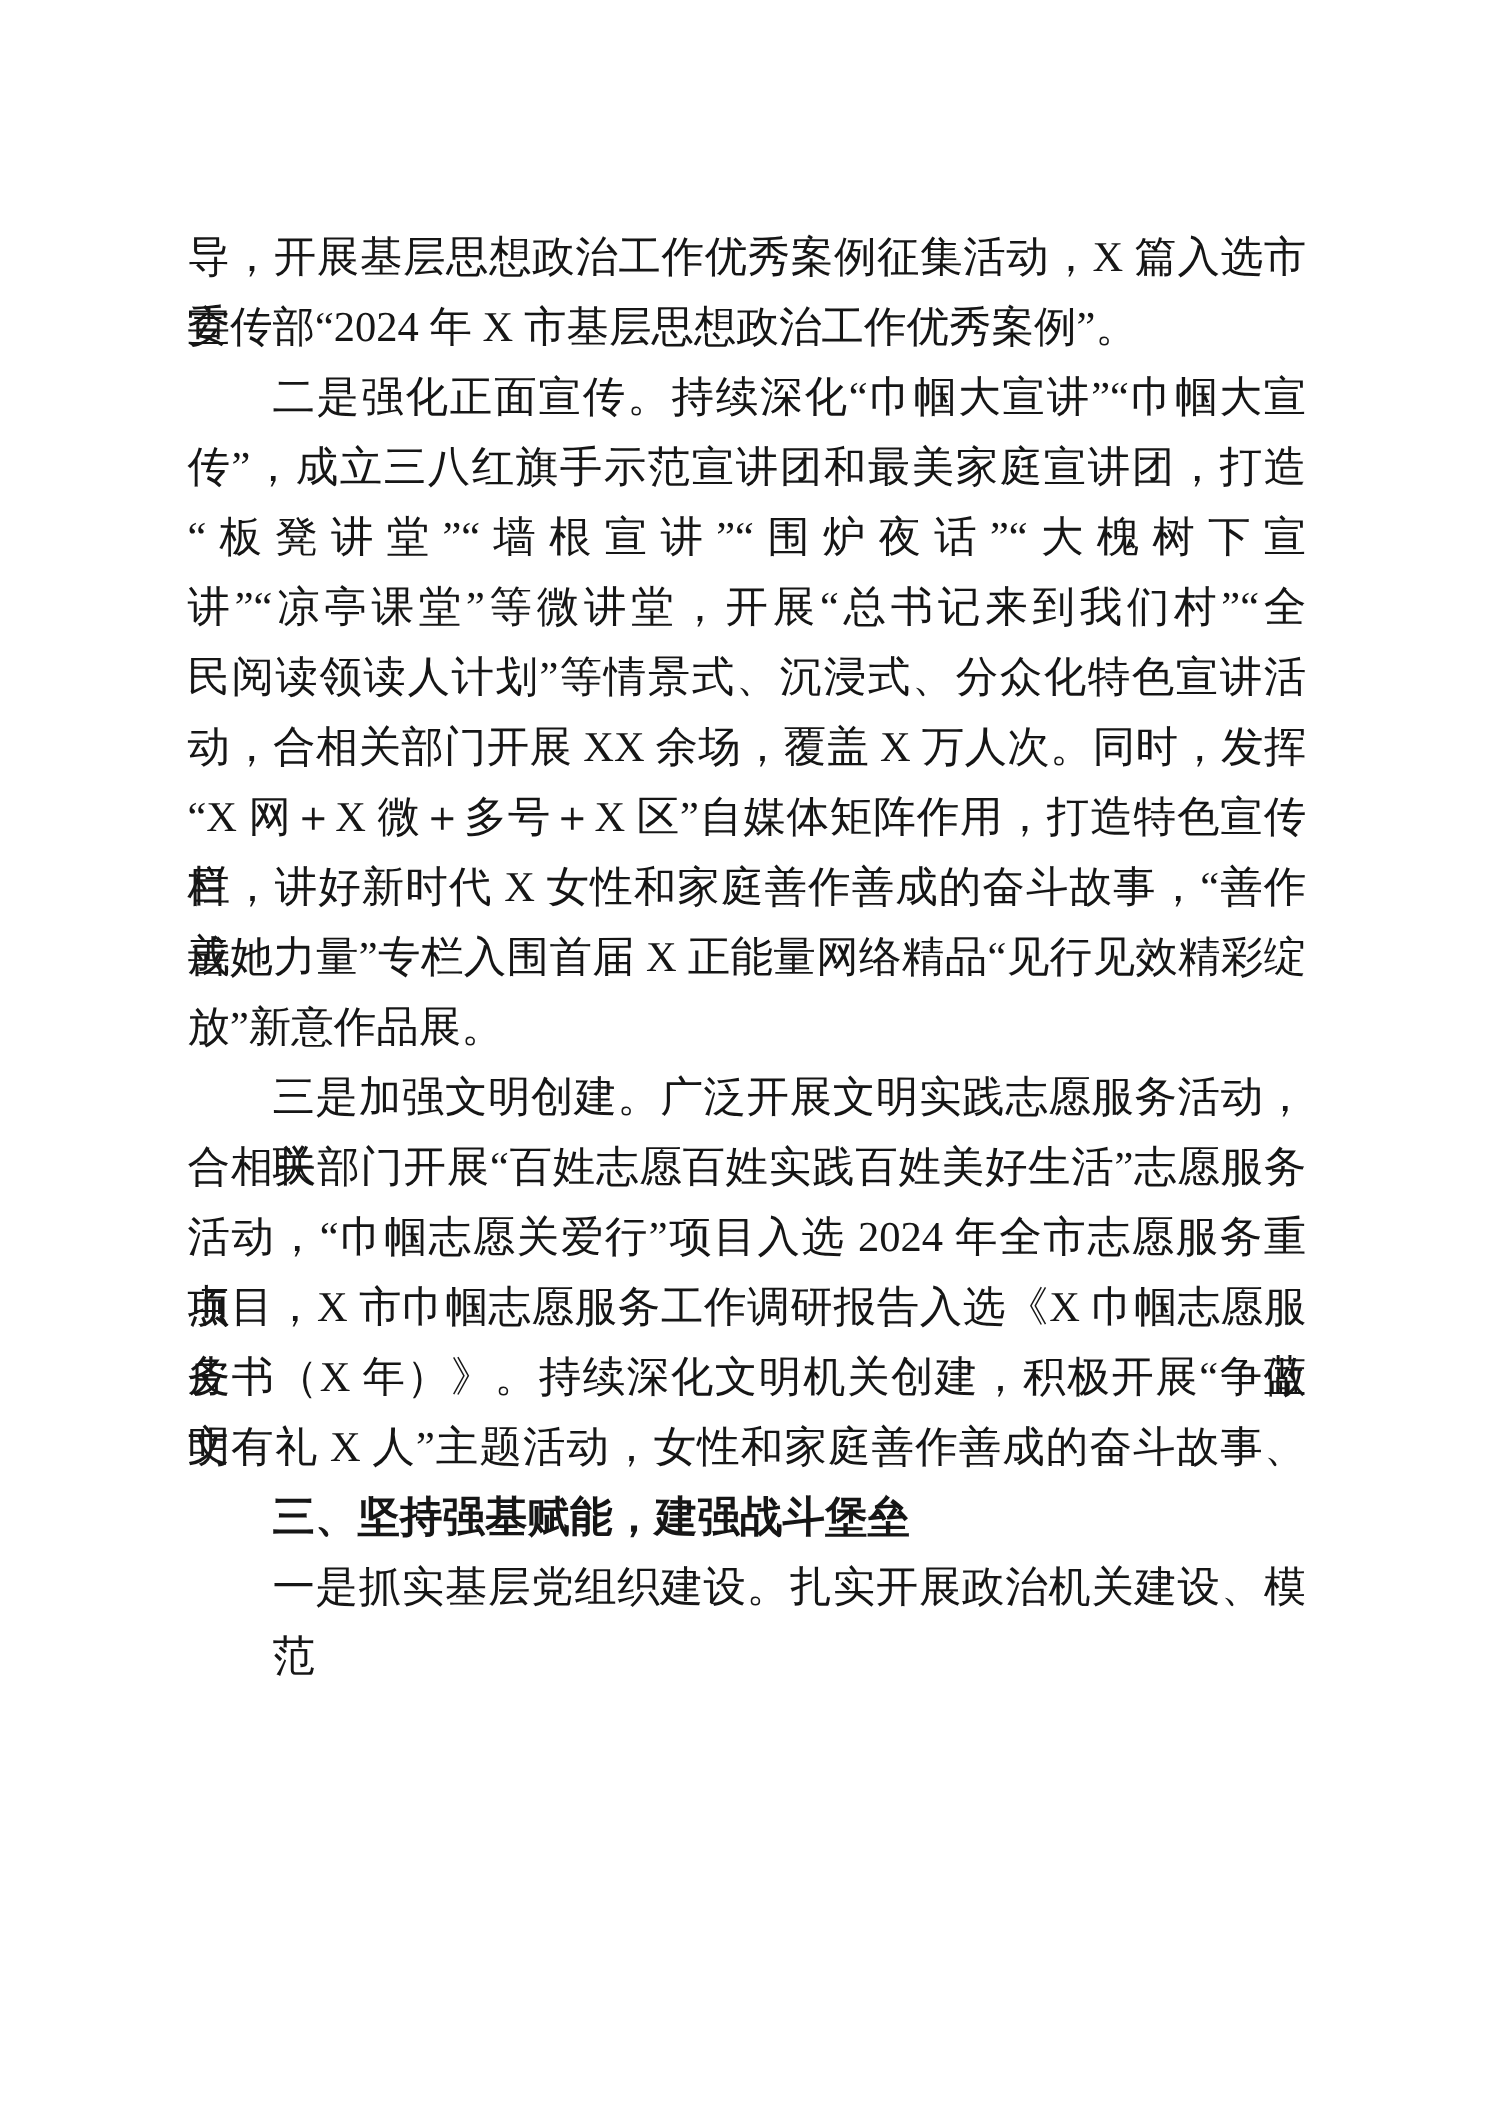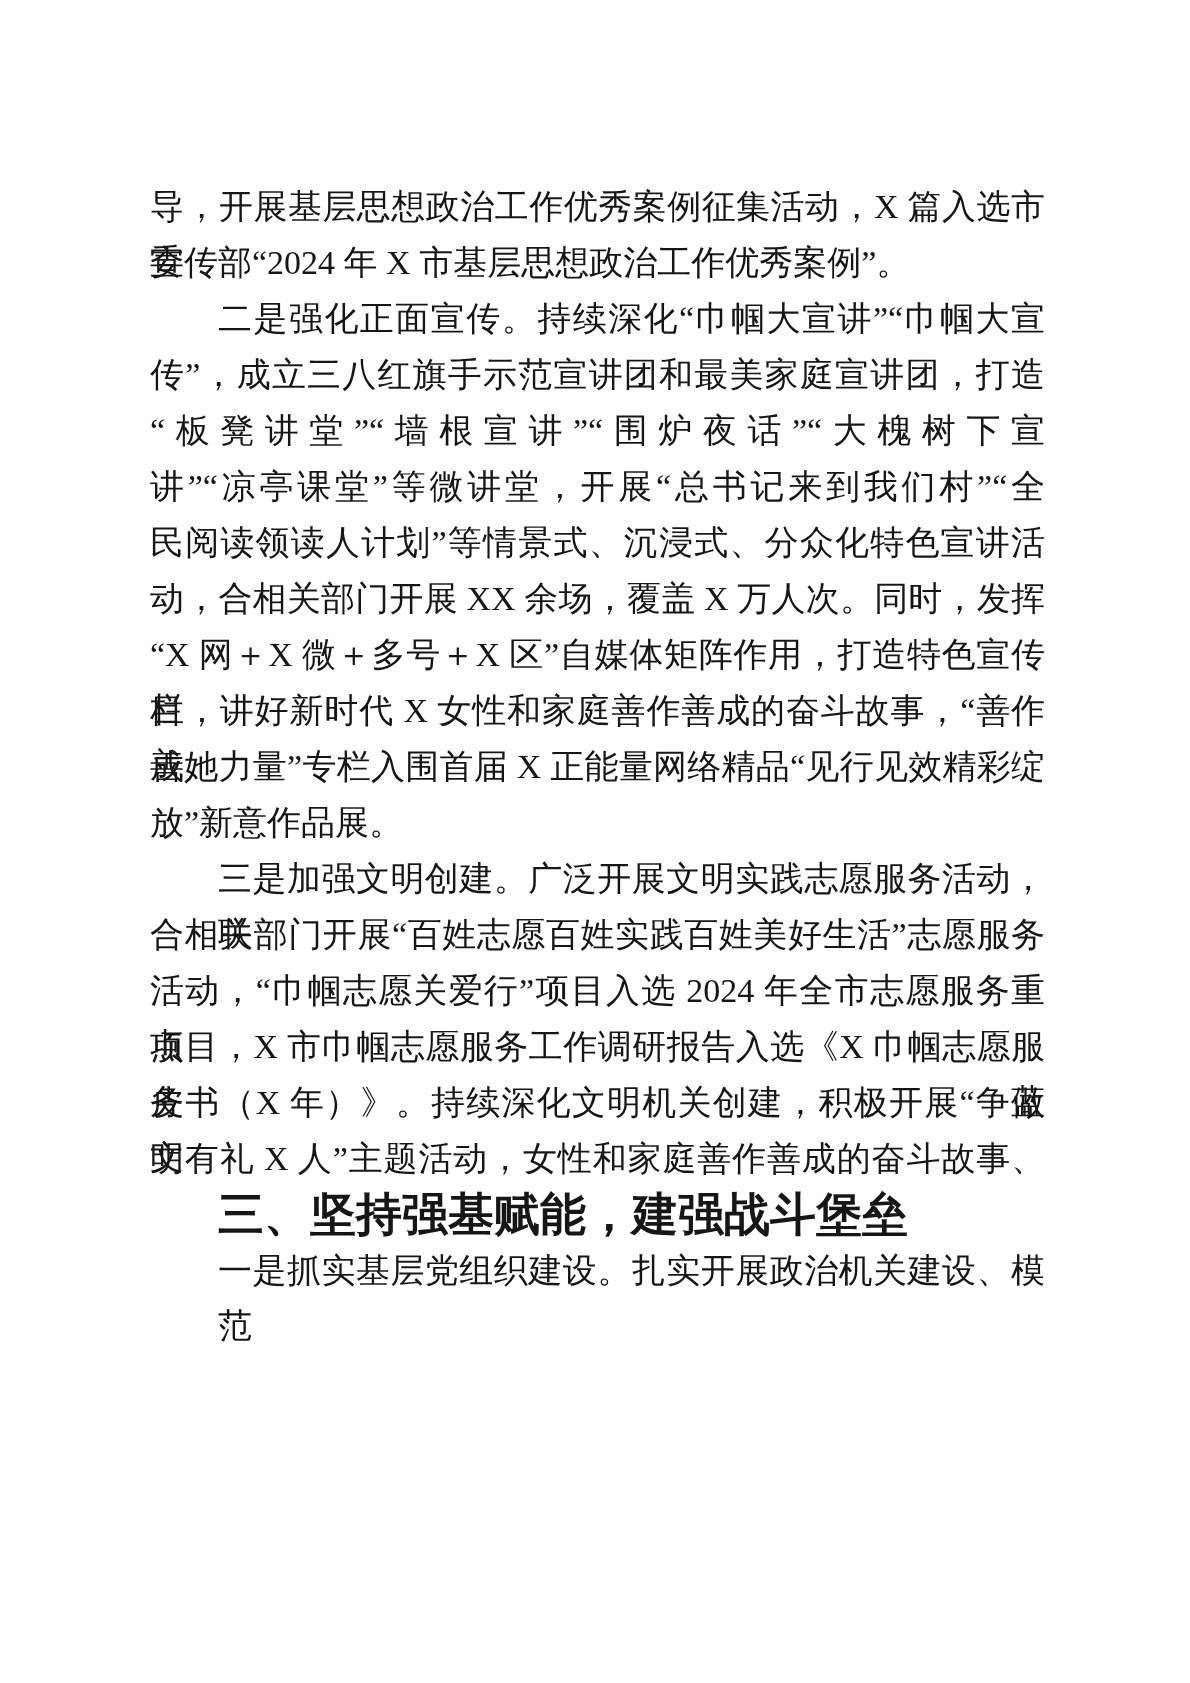--- a/index.html
+++ b/index.html
@@ -35,21 +35,21 @@
     white-space: normal;
   }
   
   .line.fill { text-align-last: justify; }
   
   .line.indent { padding-left: 68px; }
   
   .line.heading {
     font-family: "Liberation Sans", sans-serif;
     font-weight: 700;
-    font-size: 46px;
+    font-size: 34px;
     text-align: left;
     text-align-last: auto;
   }
 </style>
 </head>
 <body>
 
 <div class="page">
   <div class="text-block">
       <div class="line fill">导，开展基层思想政治工作优秀案例征集活动，X 篇入选市委</div>

